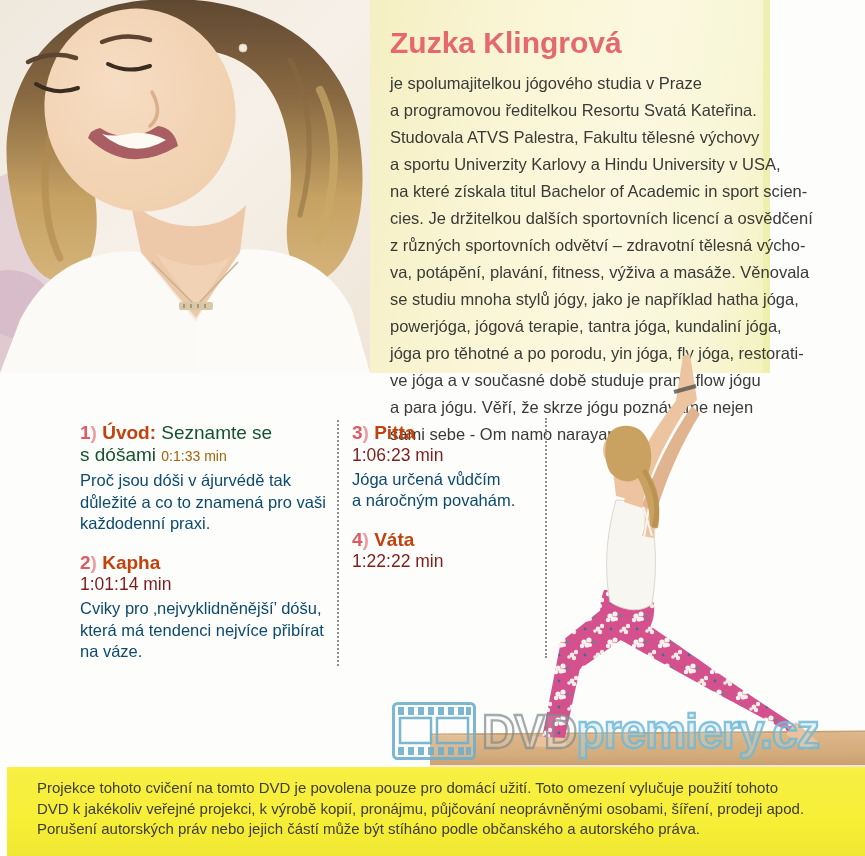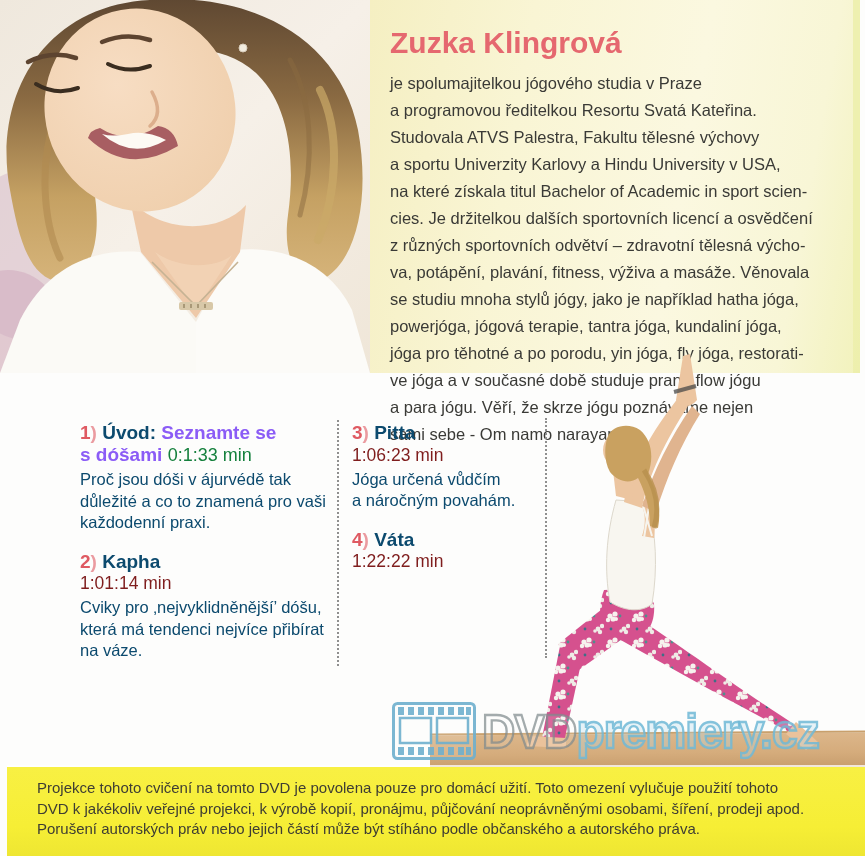--- a/index.html
+++ b/index.html
@@ -16,21 +16,21 @@
   
   .portrait {
     position: absolute; left: 0; top: 0;
     width: 370px; height: 373px;
     overflow: hidden;
   }
 
   
   .bio-panel {
     position: absolute; left: 370px; top: 0;
-    width: 490px; height: 373px;
+    width: 400px; height: 373px;
     background: linear-gradient(100deg, #f5efc2 0%, #f9f5d4 30%, #fbf8e0 62%, #f8f6d6 85%, #f2f2bc 100%);
   }
   .bio-panel .edge {
     position: absolute; right: 0; top: 0; width: 7px; height: 100%;
     background: #ecefaa; opacity: .85;
   }
   .person-name {
     position: absolute; left: 20px; top: 26px;
     font-size: 30px; font-weight: bold; letter-spacing: 0px;
     color: #e5686f;
@@ -43,23 +43,23 @@
 
   
   .chapters-col { position: absolute; color:#3d3d3d; }
   .col-1 { left: 80px; top: 422px; width: 258px; }
   .col-2 { left: 352px; top: 422px; width: 196px; }
 
   .chapter { margin-bottom: 17px; }
   .ch-head { font-size: 19px; font-weight: bold; line-height: 21.5px; }
   .ch-num   { color: #df5a62; }
   .ch-paren { color: #eb9ba0; font-weight: bold; }
-  .ch-title { color: #0c4a6e; }
-  .ch-sub   { color: #8b5cf6; font-weight: bold; }
-  .ch-time  { color: #15803d; font-weight: normal; font-size: 18px; margin-top: 37px; }
+  .ch-title { color: #c2410c; }
+  .ch-sub   { color: #14532d; font-weight: normal; }
+  .ch-time  { color: #a16207; font-weight: normal; font-size: 14px; margin-top: 37px; }
   .ch-time-line { font-size: 17.5px; color: #7f1d1d; line-height: 22px; }
   .ch-desc {
     margin-top: 3px;
     font-size: 16.5px; line-height: 21.5px; color: #0c4a6e;
     white-space: pre-line;
   }
 
   .dotted-divider {
     position: absolute; width: 0;
     border-left: 2px dotted #8f8f8f;

